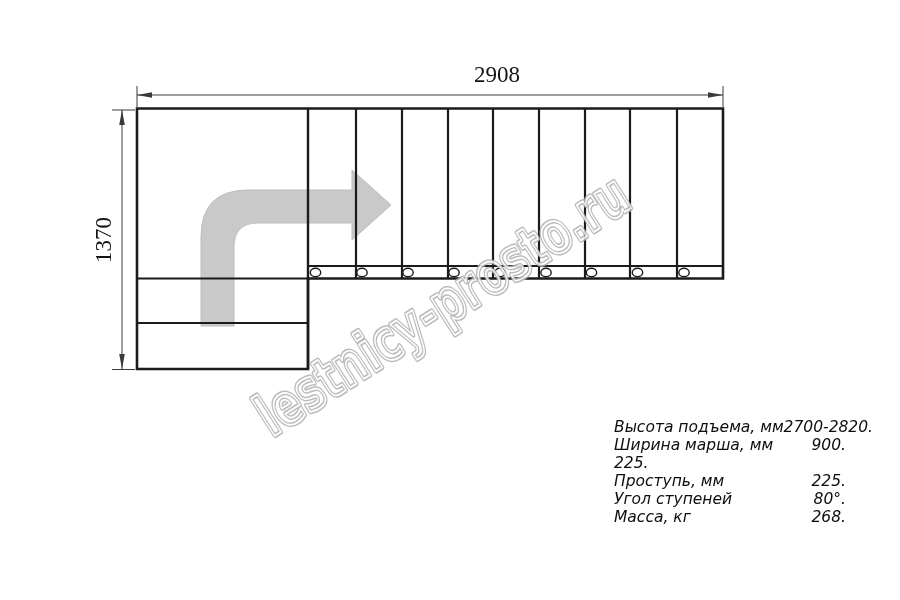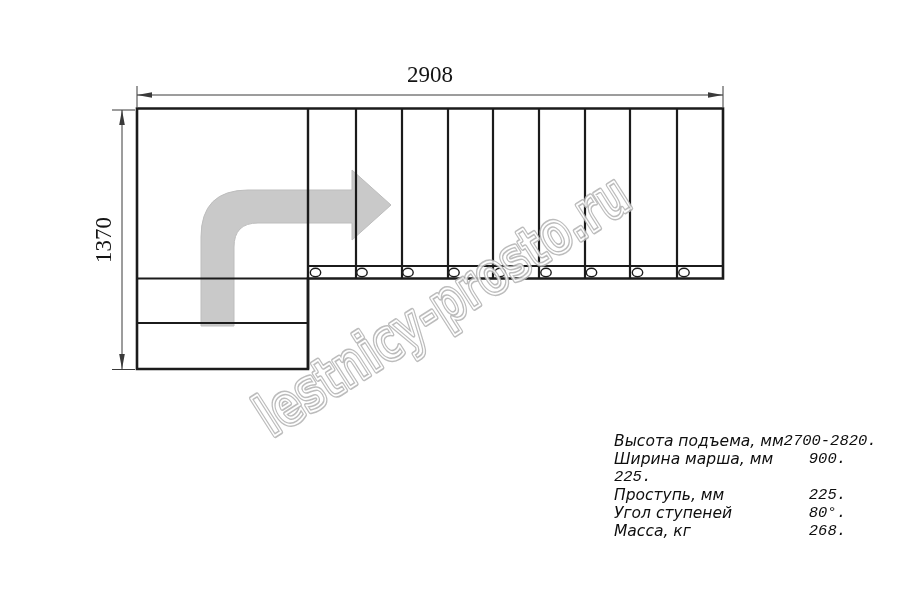--- a/index.html
+++ b/index.html
@@ -11,37 +11,37 @@
     font-family:"DejaVu Sans", sans-serif;
   }
   svg.drawing{position:absolute;left:0;top:0;}
   .dim-label{
     position:absolute;
     font-family:"Liberation Serif","DejaVu Serif",serif;
     font-size:23px;
     color:#141414;
     white-space:nowrap;
   }
-  .dim-top{left:340px;top:62px;width:180px;text-align:center;}
+  .dim-top{left:340px;top:62px;width:180px;text-align:right;}
   .dim-left{
     left:104px;top:240px;
     transform:translate(-50%,-50%) rotate(-90deg);
   }
   .specs{
     position:absolute;
-    left:614px;top:433px;width:232px;
+    left:614px;top:419px;width:232px;
     font-family:"DejaVu Sans","Liberation Sans",sans-serif;
     font-style:italic;
     font-size:15.5px;
     line-height:17.9px;
     color:#0e0e0e;
   }
   .spec-row{display:flex;justify-content:space-between;}
   .spec-row .lbl{white-space:nowrap;}
-  .spec-row .val{white-space:nowrap;text-align:right;font-family:Liberation Mono, monospace;}
+  .spec-row .val{white-space:nowrap;text-align:right;}
 </style>
 </head>
 <body>
 
 <div class="canvas">
 
   <svg class="drawing" width="900" height="600" viewBox="0 0 900 600">
 
     <path d="M 201 326 L 201 237 Q 201 190 248 190 L 352 190 L 352 170 L 391 205
              L 352 240 L 352 223 L 258 223 Q 234 223 234 247 L 234 326 Z" fill="#c9c9c9" stroke="#bdbdbd" stroke-width="1"></path>

